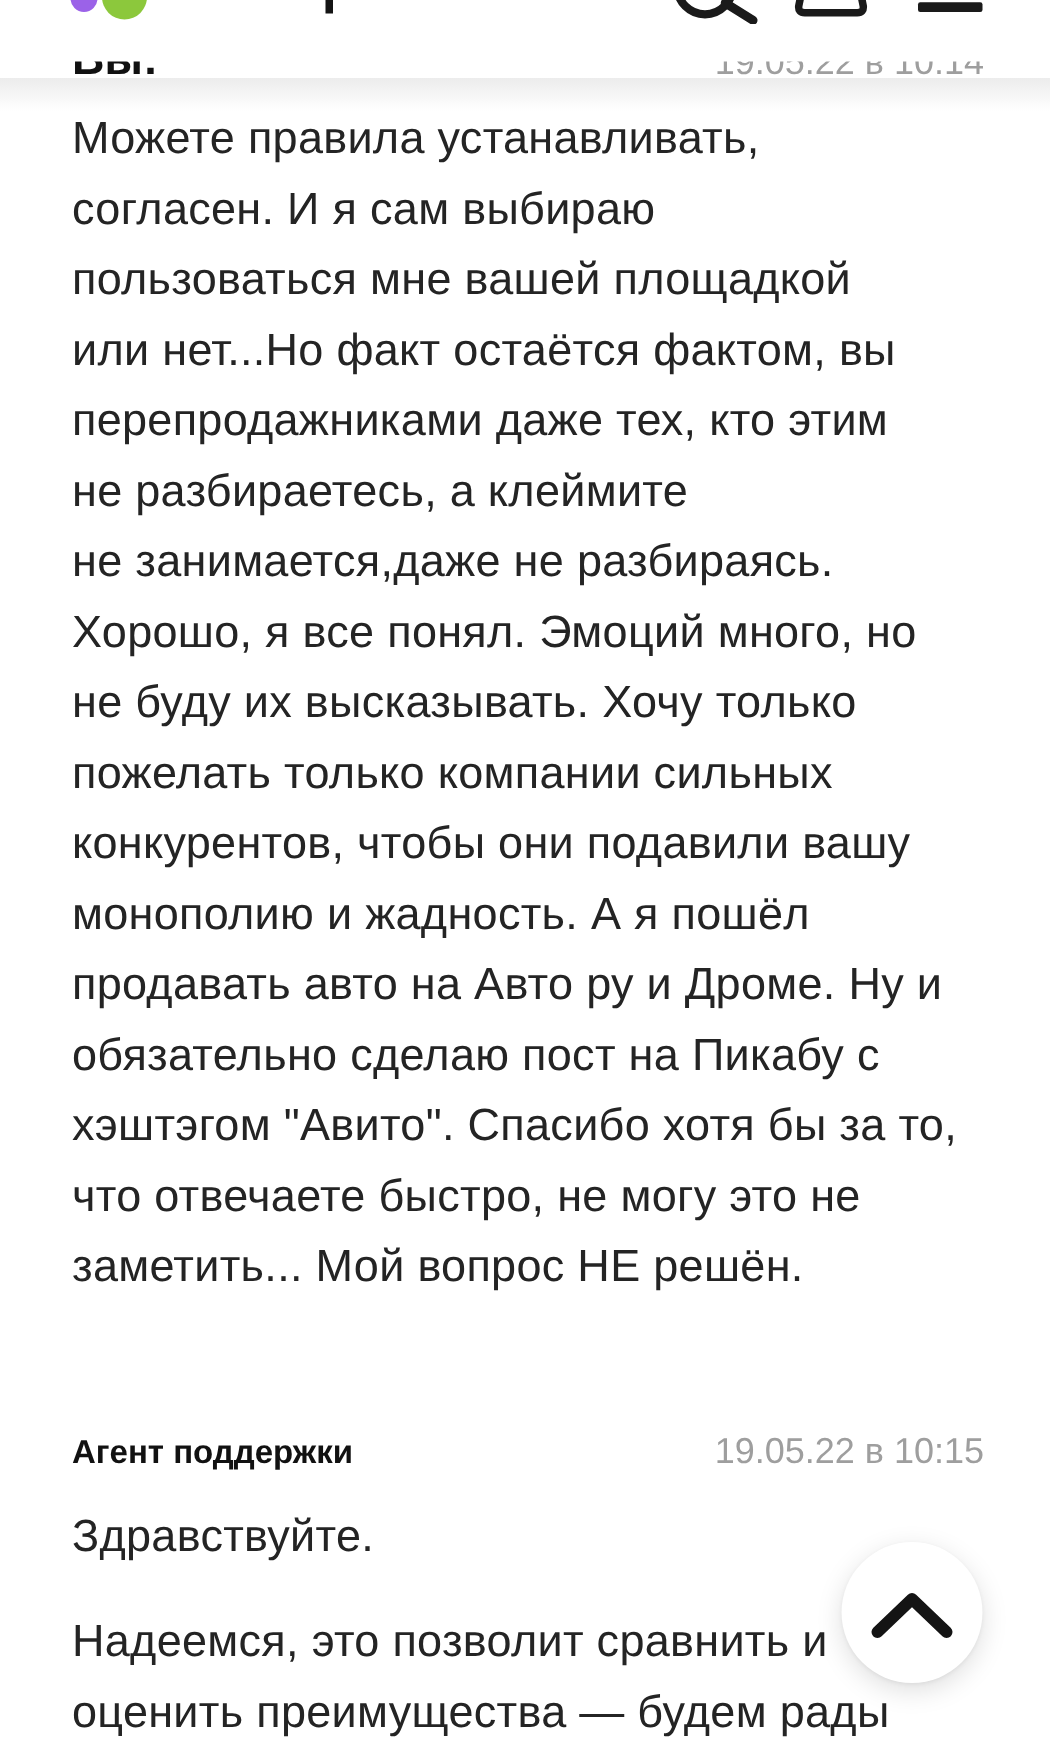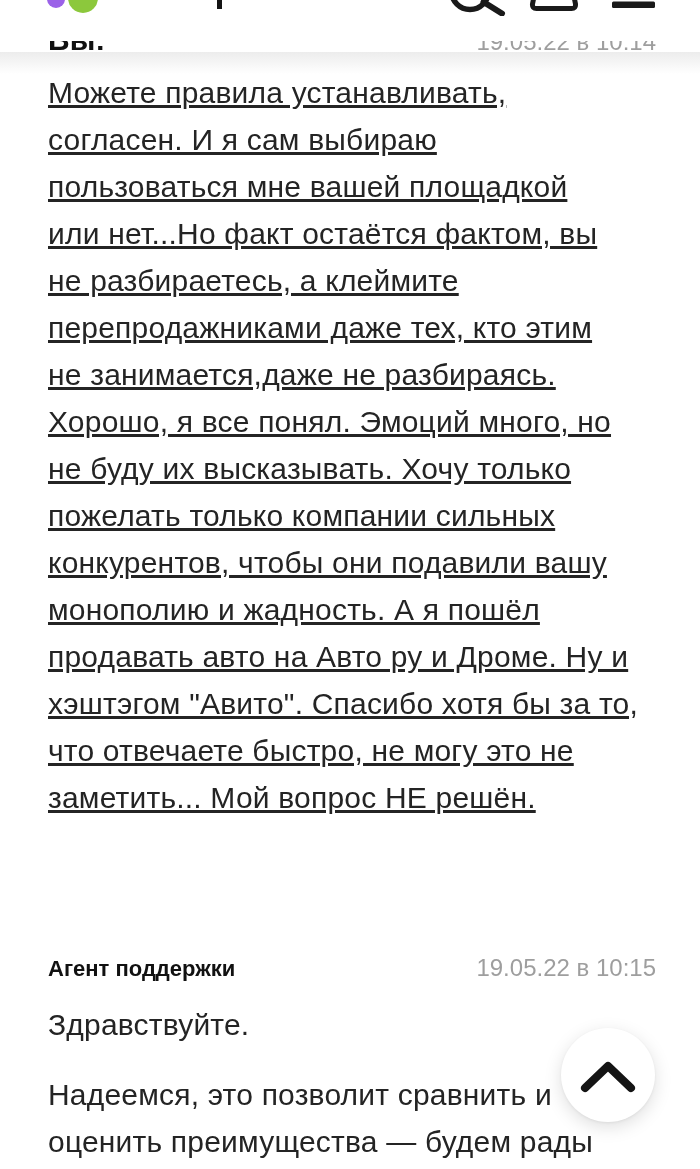--- a/index.html
+++ b/index.html
@@ -28,21 +28,21 @@
   .header-shadow{
     position:absolute;left:0;top:52px;width:700px;height:22px;
     background:linear-gradient(to bottom,#ececec,#ffffff);
   }
 
   .msg{
     position:absolute;left:48px;right:40px;
     font-size:30px;line-height:47px;color:#242424;letter-spacing:0.2px;
   }
   .msg .line{white-space:nowrap;}
-  .user-msg{top:69px;text-decoration:underline;}
+  .user-msg{top:69px;}
 
   .agent-row{
     position:absolute;left:48px;right:44px;top:948px;
     display:flex;justify-content:space-between;align-items:baseline;
     line-height:40px;white-space:nowrap;
   }
   .agent-name{font-size:22px;font-weight:bold;color:#111111;}
 
   .agent-p1{top:1001px;}
   .agent-p2{top:1071px;}
@@ -85,29 +85,30 @@
   </div>
 </div>
 
 <div class="header-shadow"></div>
 
 <div class="msg user-msg">
     <div class="line">Можете правила устанавливать,</div>
     <div class="line">согласен. И я сам выбираю</div>
     <div class="line">пользоваться мне вашей площадкой</div>
     <div class="line">или нет...Но факт остаётся фактом, вы</div>
+    <div class="line">перепродажниками даже тех, кто этим</div>
     <div class="line">не разбираетесь, а клеймите</div>
-    <div class="line">перепродажниками даже тех, кто этим</div>
     <div class="line">не занимается,даже не разбираясь.</div>
     <div class="line">Хорошо, я все понял. Эмоций много, но</div>
     <div class="line">не буду их высказывать. Хочу только</div>
     <div class="line">пожелать только компании сильных</div>
     <div class="line">конкурентов, чтобы они подавили вашу</div>
     <div class="line">монополию и жадность. А я пошёл</div>
     <div class="line">продавать авто на Авто ру и Дроме. Ну и</div>
+    <div class="line">обязательно сделаю пост на Пикабу с</div>
     <div class="line">хэштэгом "Авито". Спасибо хотя бы за то,</div>
     <div class="line">что отвечаете быстро, не могу это не</div>
     <div class="line">заметить... Мой вопрос НЕ решён.</div>
   </div>
 
 <div class="agent-row">
   <span class="agent-name">Агент поддержки</span>
   <span class="stamp">19.05.22 в 10:15</span>
 </div>
 

